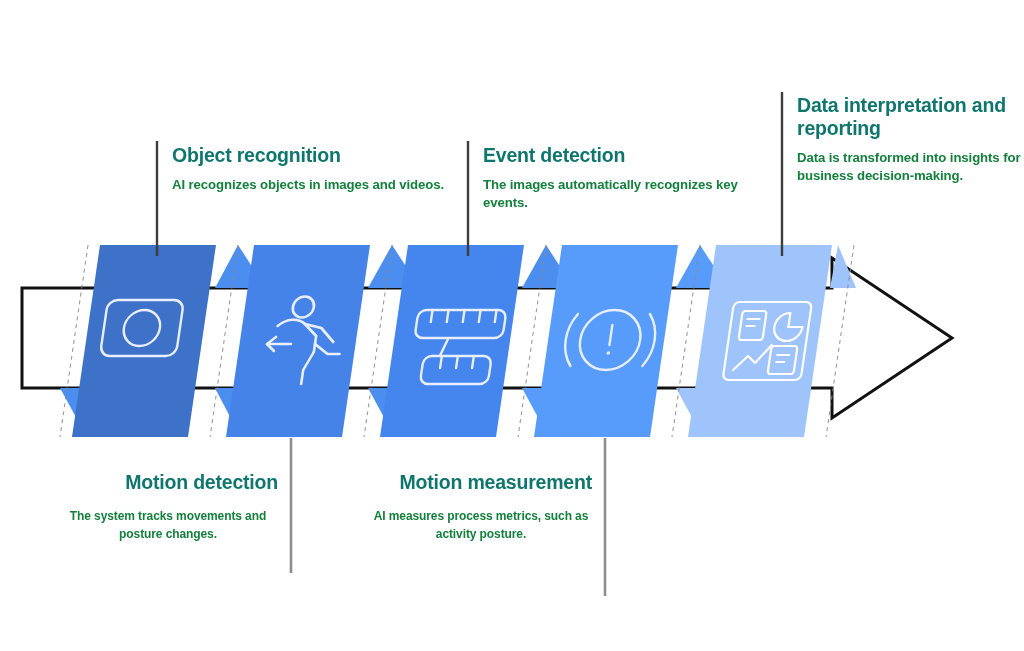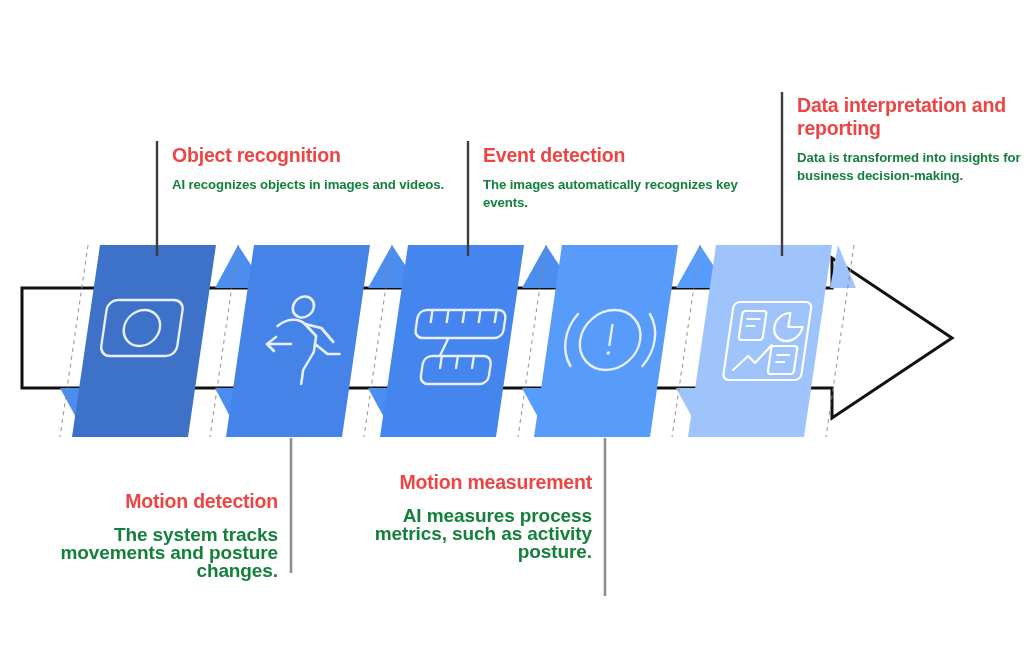--- a/index.html
+++ b/index.html
@@ -10,45 +10,45 @@
     font-family:"Liberation Sans","DejaVu Sans",sans-serif;
     overflow:hidden;
     position:relative;
   }
   #stage{position:absolute;left:0;top:0;width:1024px;height:651px;}
   svg.layer{position:absolute;left:0;top:0;width:1024px;height:651px;overflow:visible;}
 
   .callout{position:absolute;}
   .callout .c-title{
     font-weight:bold;
-    color:#ef4444;
+    color:#0f766e;
     letter-spacing:-0.2px;
   }
   .callout .c-body{
     font-weight:bold;
     color:#15803d;
     letter-spacing:-0.1px;
   }
 
   
   .top .c-title{font-size:19.5px;line-height:22px;margin:0 0 10px 0;}
   .top .c-body{font-size:13.2px;line-height:17.5px;margin:0;}
 
   
   .bot{text-align:right;}
   .bot .c-title{font-size:19.5px;line-height:25px;margin:0 0 12px 0;}
-  .bot .c-body{font-size:19px;line-height:18px;margin:0;}
+  .bot .c-body{font-size:12px;line-height:18px;margin:0;text-align:center;}
 
   
   #callout-object{left:172px;top:144px;width:300px;}
   #callout-event{left:483px;top:144px;width:300px;}
   #callout-data{left:797px;top:94px;width:225px;}
   #callout-data .c-title{font-size:19.5px;line-height:22.5px;}
 
-  #callout-motion{left:58px;top:470px;width:220px;margin-top:19px;}
+  #callout-motion{left:58px;top:470px;width:220px;}
   #callout-process{left:370px;top:470px;width:222px;}
 </style>
 </head>
 <body>
 
 <div id="stage">
 
   <svg class="layer" viewBox="0 0 1024 651">
 
     <path d="M 22,288 L 832,288 L 832,258 L 952,338 L 832,418 L 832,388 L 22,388 Z" fill="#ffffff" stroke="#111111" stroke-width="3" stroke-linejoin="miter"></path>

